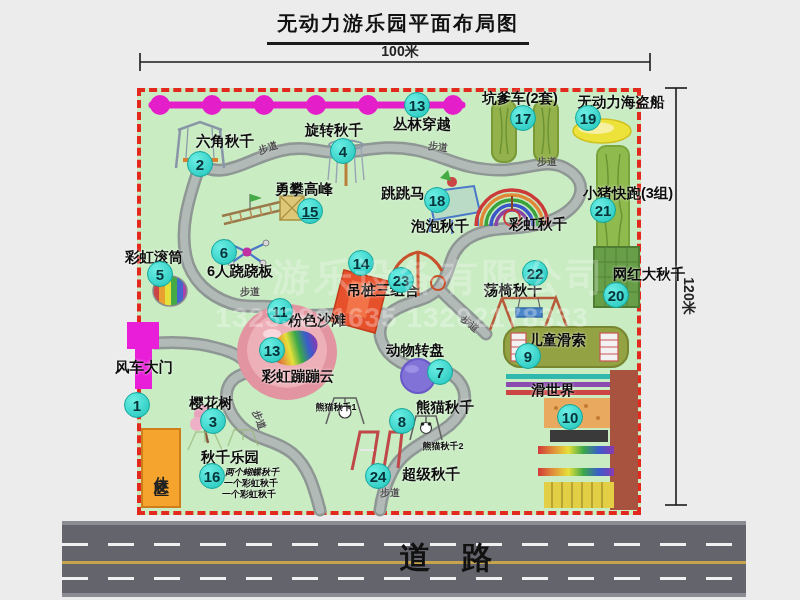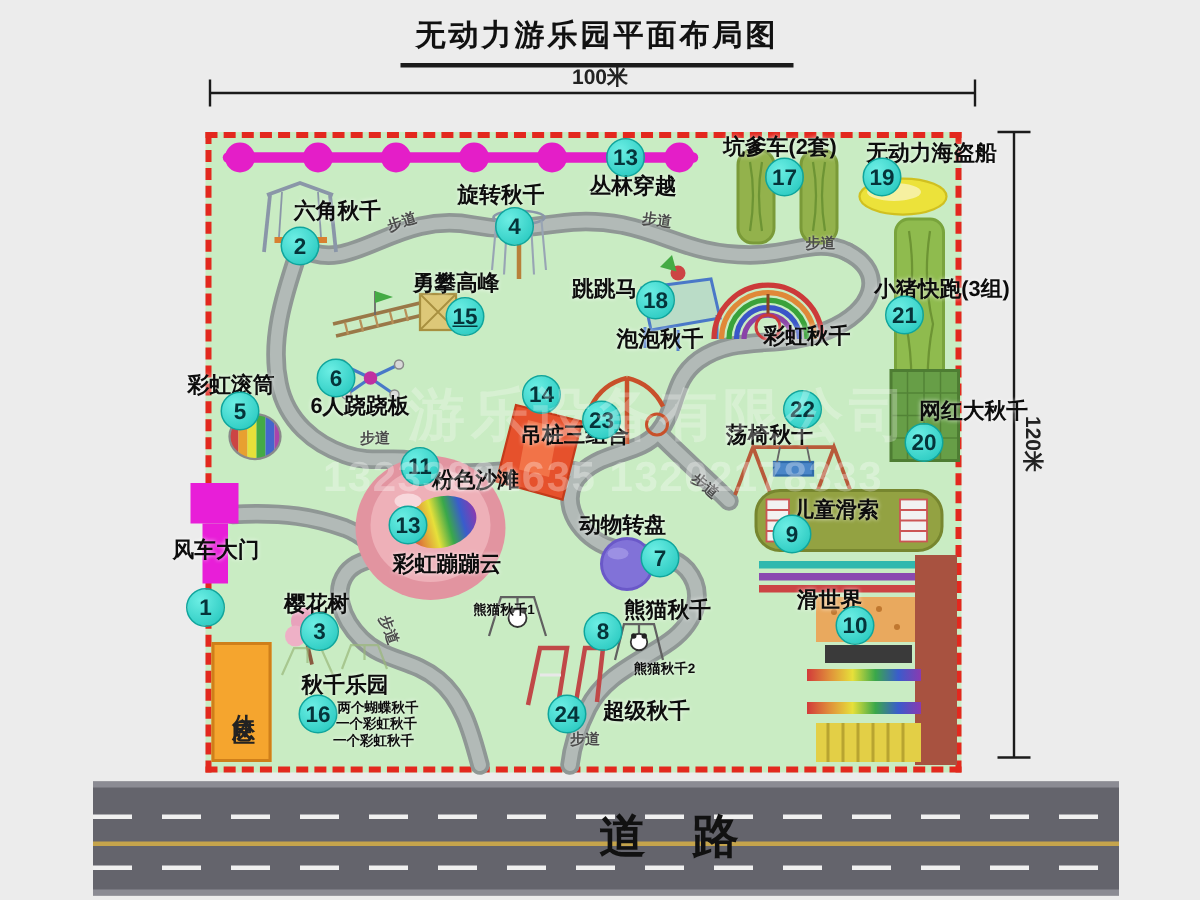--- a/index.html
+++ b/index.html
@@ -343,21 +343,21 @@
       <div class="lbl" style="left: 154px; top: 257px;">彩虹滚筒</div>
       <div class="badge" style="left: 160px; top: 274px;">5</div>
       <div class="lbl" style="left: 240px; top: 271px;">6人跷跷板</div>
       <div class="badge" style="left: 224px; top: 252px;">6</div>
       <div class="lbl" style="left: 415px; top: 350px;">动物转盘</div>
       <div class="badge" style="left: 440px; top: 372px;">7</div>
       <div class="lbl" style="left: 445px; top: 407px;">熊猫秋千</div>
       <div class="badge" style="left: 402px; top: 421px;">8</div>
       <div class="lbl" style="left: 557px; top: 340px;">儿童滑索</div>
       <div class="badge" style="left: 528px; top: 356px;">9</div>
-      <div class="lbl" style="left: 553px; top: 400px;">滑世界</div>
+      <div class="lbl" style="left: 553px; top: 390px;">滑世界</div>
       <div class="badge" style="left: 570px; top: 417px;">10</div>
       <div class="lbl" style="left: 317px; top: 320px;">粉色沙滩</div>
       <div class="badge" style="left: 280px; top: 311px;">11</div>
       <div class="lbl" style="left: 298px; top: 376px;">彩虹蹦蹦云</div>
       <div class="badge" style="left: 272px; top: 350px;">13</div>
       <div class="lbl" style="left: 422px; top: 124px;">丛林穿越</div>
       <div class="badge" style="left: 417px; top: 105px;">13</div>
       <div class="lbl" style="left: 383px; top: 290px;">吊桩三组合</div>
       <div class="badge" style="left: 361px; top: 263px;">14</div>
       <div class="lbl" style="left: 304px; top: 189px;">勇攀高峰</div>
@@ -376,21 +376,21 @@
       <div class="badge" style="left: 603px; top: 210px;">21</div>
       <div class="lbl" style="left: 513px; top: 290px;">荡椅秋千</div>
       <div class="badge" style="left: 535px; top: 273px;">22</div>
       <div class="lbl" style="left: 440px; top: 226px;">泡泡秋千</div>
       <div class="badge" style="left: 401px; top: 244px; margin-top: 36px;">23</div>
       <div class="lbl" style="left: 431px; top: 474px;">超级秋千</div>
       <div class="badge" style="left: 378px; top: 476px;">24</div>
       <div class="lbl" style="left: 538px; top: 224px;">彩虹秋千</div>
       <div class="lbl small" style="left: 336px; top: 407px;">熊猫秋千1</div>
       <div class="lbl small" style="left: 443px; top: 446px;">熊猫秋千2</div>
-      <div class="lbl small" style="left: 252px; top: 472px;">两个蝴蝶秋千</div>
+      <div class="lbl small" style="left: 252px; top: 472px; font-style: italic;">两个蝴蝶秋千</div>
       <div class="lbl small" style="left: 251px; top: 483px;">一个彩虹秋千</div>
       <div class="lbl small" style="left: 249px; top: 494px;">一个彩虹秋千</div>
       <div class="path-lbl" style="left: 268px; top: 148px; transform: translate(-50%, -50%) rotate(-18deg);">步道</div>
       <div class="path-lbl" style="left: 438px; top: 147px; transform: translate(-50%, -50%) rotate(8deg);">步道</div>
       <div class="path-lbl" style="left: 547px; top: 162px; transform: translate(-50%, -50%) rotate(0deg);">步道</div>
       <div class="path-lbl" style="left: 250px; top: 292px; transform: translate(-50%, -50%) rotate(0deg);">步道</div>
       <div class="path-lbl" style="left: 470px; top: 324px; transform: translate(-50%, -50%) rotate(40deg);">步道</div>
       <div class="path-lbl" style="left: 259px; top: 420px; transform: translate(-50%, -50%) rotate(70deg);">步道</div>
       <div class="path-lbl" style="left: 390px; top: 493px; transform: translate(-50%, -50%) rotate(0deg);">步道</div>
     </div>

